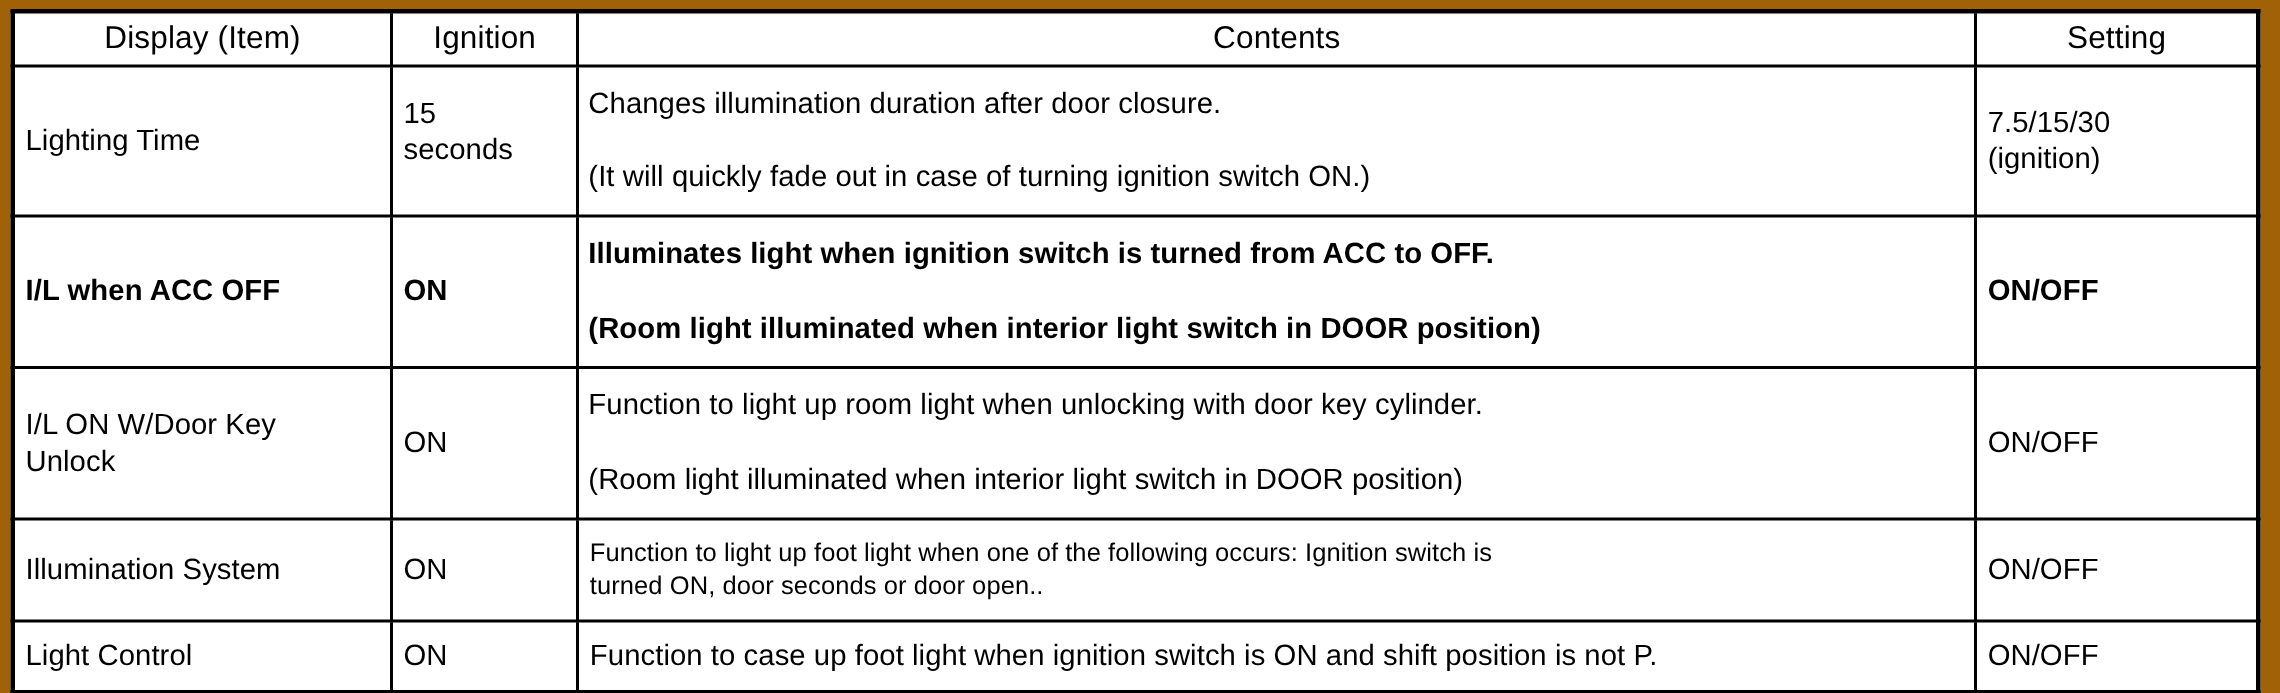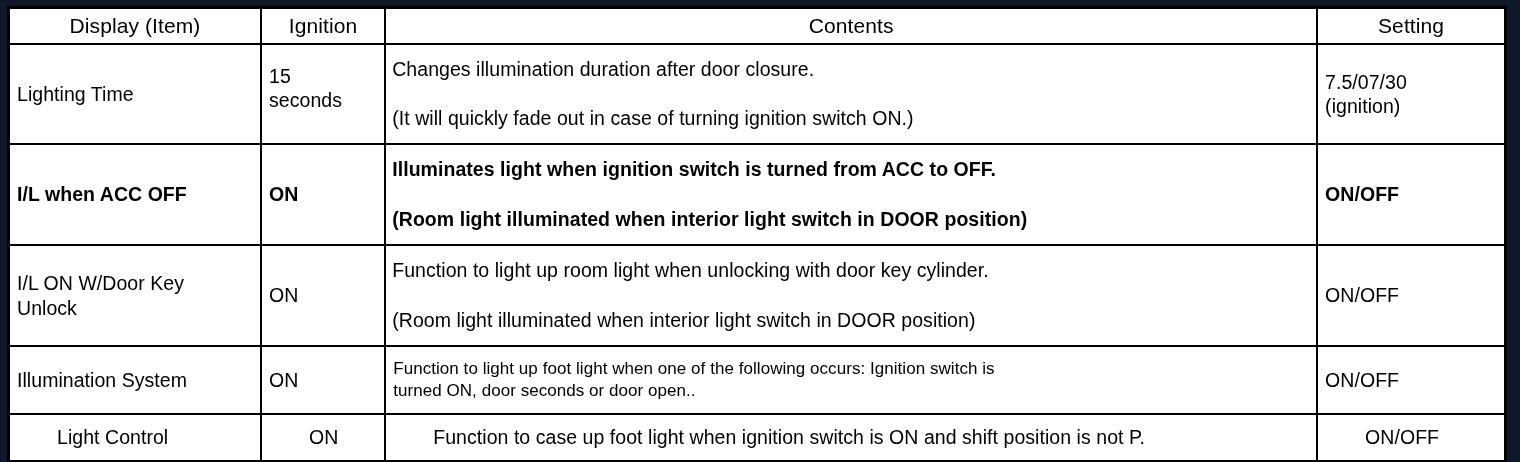--- a/index.html
+++ b/index.html
@@ -12,21 +12,21 @@
     height: 462px;
     font-family: "Liberation Sans", sans-serif;
     color: #000000;
     overflow: hidden;
   }
 
   .sheet {
     position: relative;
     width: 1520px;
     height: 462px;
-    background: #0f172a;
+    background: #a16207;
     box-sizing: border-box;
   }
 
   table.spec-table {
     position: absolute;
     left: 7px;
     top: 6px;
     width: 1500px;
     border-collapse: collapse;
     table-layout: fixed;
@@ -105,21 +105,21 @@
     line-height: 1.24;
     letter-spacing: 0.05px;
     white-space: nowrap;
   }
 
   
   tr.row-1 td { height: 98px; }
   tr.row-2 td { height: 99px; font-weight: bold; }
   tr.row-3 td { height: 99px; }
   tr.row-4 td { height: 66px; }
-  tr.row-5 td { height: 45px; padding-left: 40px; }
+  tr.row-5 td { height: 45px; }
 
   
   td.default-cell.offset-up .stack-val { position: relative; top: -6px; }
   td.setting-cell.offset-up .stack-val { position: relative; top: 0px; }
 </style>
 </head>
 <body>
 
 <div class="sheet">
 
@@ -161,21 +161,21 @@
           </span>
         </td>
         <td class="contents-cell">
           <span class="para-stack">
             <span class="para first">Changes illumination duration after door closure.</span>
             <span class="para">(It will quickly fade out in case of turning ignition switch ON.)</span>
           </span>
         </td>
         <td class="setting-cell offset-up">
           <span class="stack-val">
-            <span class="sline">7.5/07/30</span>
+            <span class="sline">7.5/15/30</span>
             <span class="sline">(ignition)</span>
           </span>
         </td>
       </tr>
 
       <tr class="row-2">
         <td class="display-cell">
           <span class="cell-pad">I/L when ACC OFF</span>
         </td>
         <td class="default-cell">

